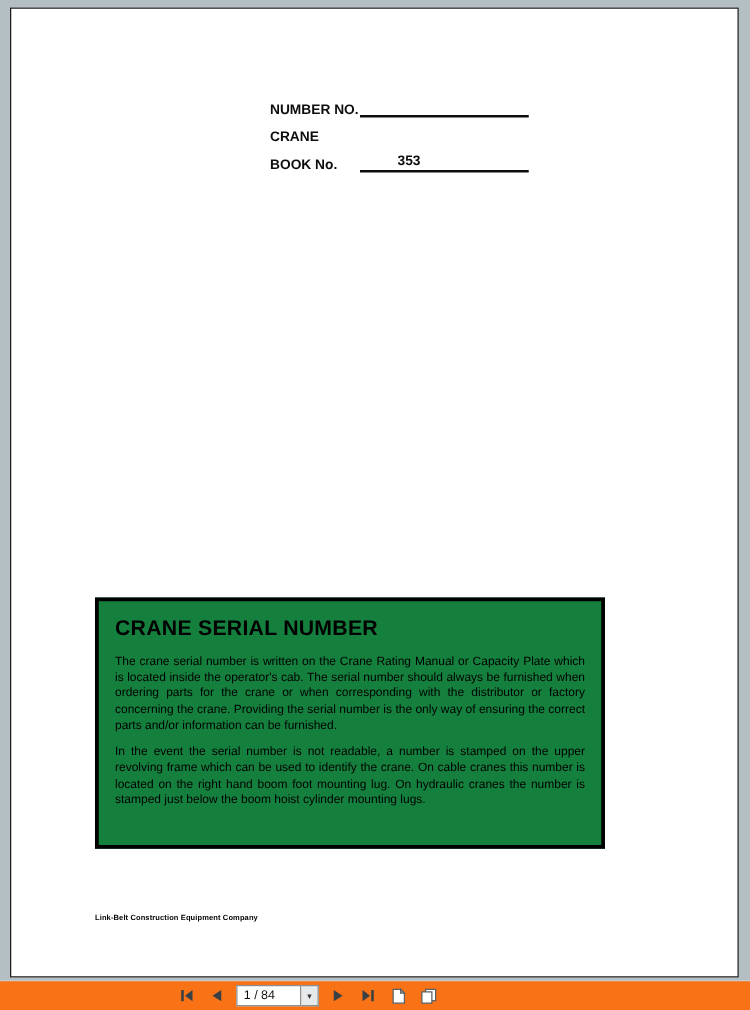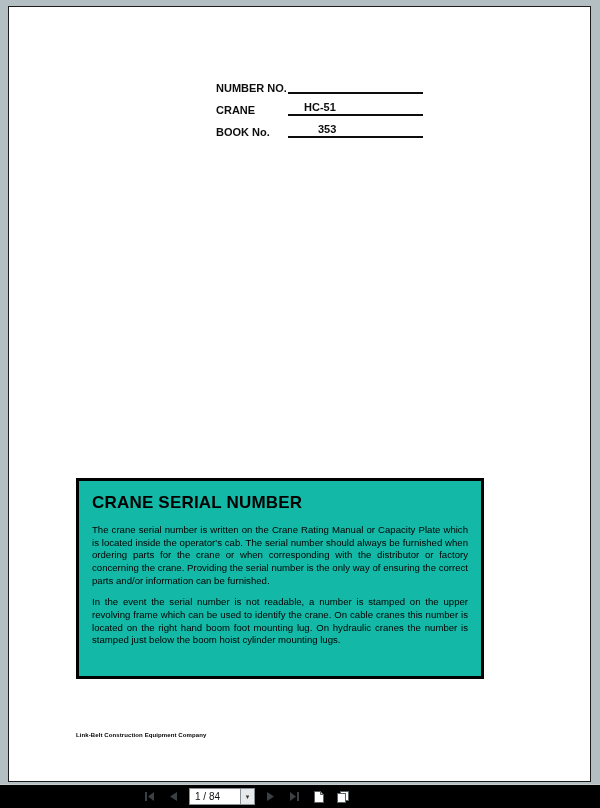--- a/index.html
+++ b/index.html
@@ -18,35 +18,35 @@
   .fields { position:absolute; left:207px; top:72px; width:207px; }
   .field-row { display:flex; align-items:flex-end; height:15px; margin-bottom:7px; }
   .field-label { width:72px; font-weight:bold; font-size:11px; color:#0d0d0d; white-space:nowrap; }
   .field-line { flex:1; border-bottom:2px solid #0d0d0d; height:15px; display:flex; align-items:flex-end; }
   .field-value { font-weight:bold; font-size:11px; color:#0d0d0d; padding-left:16px; line-height:1; padding-bottom:1px; }
   .row-book .field-value { padding-left:30px; }
 
   
   .serial-box {
     position:absolute; left:67px; top:471px; width:408px;
-    border:3px solid #000; background:#14b8a6; padding:12px 13px 13px 13px;
+    border:3px solid #000; background:#15803d; padding:12px 13px 13px 13px;
   }
   .serial-box h1 { font-size:17px; font-weight:bold; color:#000; letter-spacing:0.2px; margin-bottom:11px; }
   .serial-box p {
     font-size:9.6px; font-weight:normal; color:#000;
     text-align:justify; line-height:1.32; margin-bottom:9px;
   }
   .serial-box p:last-child { margin-bottom:16px; }
 
   .company { position:absolute; left:67px; top:725px; font-size:6px; font-weight:bold; color:#000; letter-spacing:0.1px; }
 
   
   .toolbar {
     position:absolute; left:0; bottom:0; width:100%; height:24px;
-    background:#000000; border-top:1px solid #c6cccd;
+    background:#f97316; border-top:1px solid #c6cccd;
     display:flex; align-items:center; justify-content:center;
     gap:7px; padding-right:108px;
   }
   .tb-btn {
     width:17px; height:17px; display:flex; align-items:center; justify-content:center;
     background:transparent; border:none; cursor:pointer; padding:0;
   }
   .tb-btn svg { display:block; }
   .page-combo { display:flex; align-items:stretch; height:17px; }
   .page-input {
@@ -68,23 +68,20 @@
 
     <div class="fields">
       <div class="field-row row-serial">
         <span class="field-label">NUMBER NO.</span>
         <span class="field-line">
           <span class="field-value"></span>
         </span>
       </div>
       <div class="field-row row-model">
         <span class="field-label">CRANE</span>
-        <span class="field-line">
-          <span class="field-value">HC-51</span>
-        </span>
       </div>
       <div class="field-row row-book">
         <span class="field-label">BOOK No.</span>
         <span class="field-line">
           <span class="field-value">353</span>
         </span>
       </div>
     </div>
 
     <div class="serial-box">

